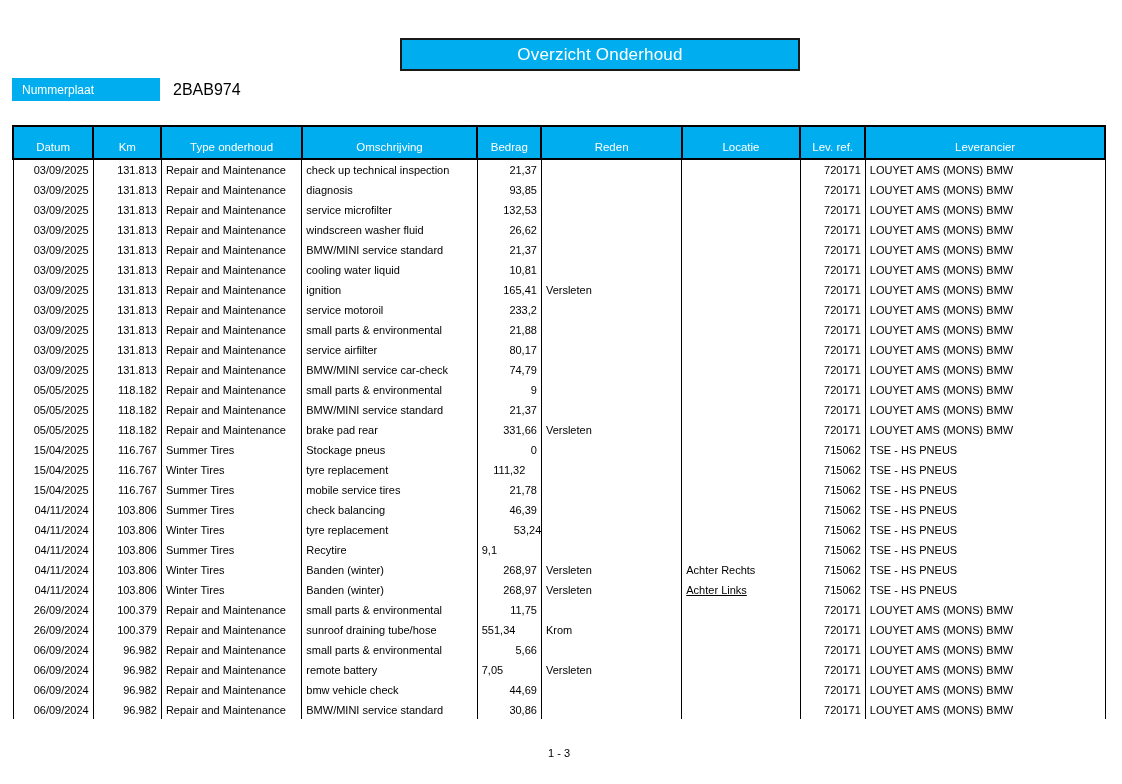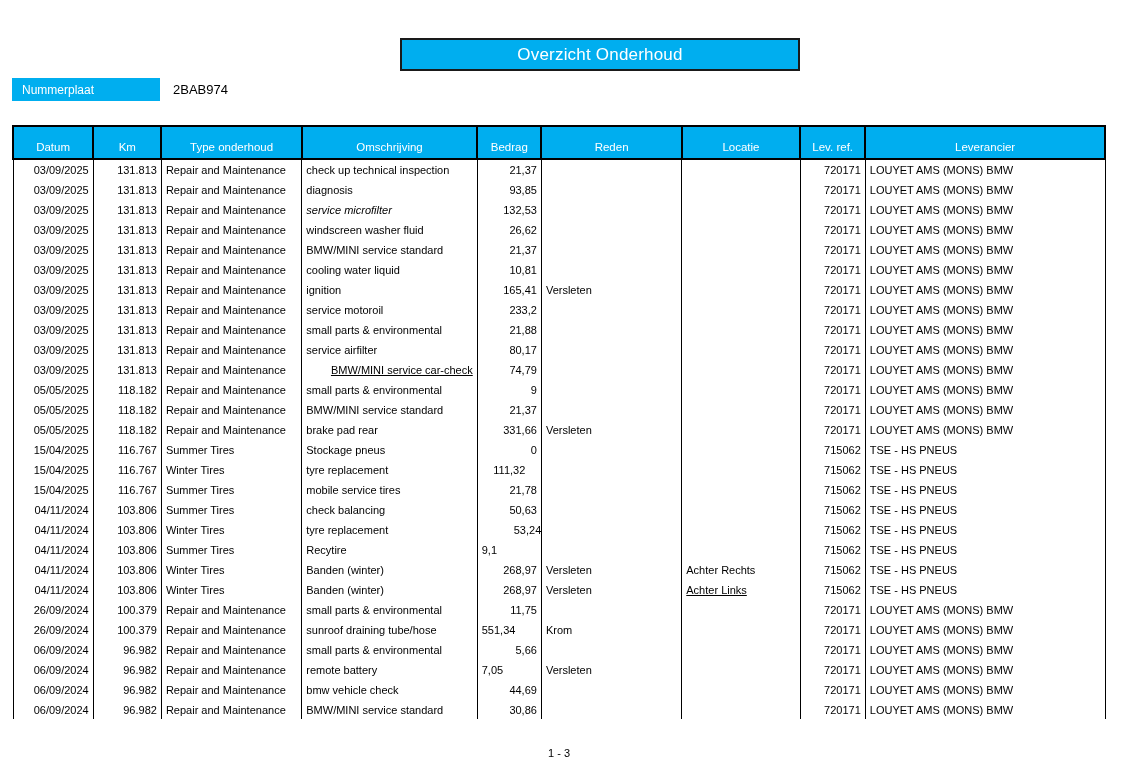--- a/index.html
+++ b/index.html
@@ -16,21 +16,21 @@
     display:flex; align-items:center; justify-content:center;
     color:#ffffff; font-size:17px; letter-spacing:0.2px;
   }
   .plate-label {
     position:absolute; left:12px; top:78px; width:148px; height:23px;
     background:var(--accent); color:#ffffff; font-size:12px;
     display:flex; align-items:center; padding-left:10px;
   }
   .plate-value {
     position:absolute; left:173px; top:78px; height:23px;
-    display:flex; align-items:center; font-size:13px; color:#000;
+    display:flex; align-items:center; font-size:16px; color:#000;
   }
   table.report {
     position:absolute; left:12px; top:125px; width:1094px;
     border-collapse:collapse; table-layout:fixed; font-size:11px;
   }
   table.report thead th {
     background:var(--accent); color:#ffffff;
     border:2px solid var(--line);
     height:33px; font-weight:normal; font-size:11.5px;
     vertical-align:bottom; padding:0 2px 5px 2px; text-align:center;
@@ -103,21 +103,21 @@
         <td style="text-align: right;">93,85</td>
         <td style="text-align: left;"></td>
         <td style="text-align: left;"></td>
         <td style="text-align: right;">720171</td>
         <td style="text-align: left;">LOUYET AMS (MONS) BMW</td>
       </tr>
       <tr>
         <td style="text-align: right;">03/09/2025</td>
         <td style="text-align: right;">131.813</td>
         <td style="text-align: left;">Repair and Maintenance</td>
-        <td style="text-align: left; font-style: italic;">service microfilter</td>
+        <td style="text-align: left;">service microfilter</td>
         <td style="text-align: right;">132,53</td>
         <td style="text-align: left;"></td>
         <td style="text-align: left;"></td>
         <td style="text-align: right;">720171</td>
         <td style="text-align: left;">LOUYET AMS (MONS) BMW</td>
       </tr>
       <tr>
         <td style="text-align: right;">03/09/2025</td>
         <td style="text-align: right;">131.813</td>
         <td style="text-align: left;">Repair and Maintenance</td>
@@ -191,21 +191,21 @@
         <td style="text-align: right;">80,17</td>
         <td style="text-align: left;"></td>
         <td style="text-align: left;"></td>
         <td style="text-align: right;">720171</td>
         <td style="text-align: left;">LOUYET AMS (MONS) BMW</td>
       </tr>
       <tr>
         <td style="text-align: right;">03/09/2025</td>
         <td style="text-align: right;">131.813</td>
         <td style="text-align: left;">Repair and Maintenance</td>
-        <td style="text-align: right; text-decoration: underline;">BMW/MINI service car-check</td>
+        <td style="text-align: left;">BMW/MINI service car-check</td>
         <td style="text-align: right;">74,79</td>
         <td style="text-align: left;"></td>
         <td style="text-align: left;"></td>
         <td style="text-align: right;">720171</td>
         <td style="text-align: left;">LOUYET AMS (MONS) BMW</td>
       </tr>
       <tr>
         <td style="text-align: right;">05/05/2025</td>
         <td style="text-align: right;">118.182</td>
         <td style="text-align: left;">Repair and Maintenance</td>
@@ -269,21 +269,21 @@
         <td style="text-align: left;"></td>
         <td style="text-align: left;"></td>
         <td style="text-align: right;">715062</td>
         <td style="text-align: left;">TSE - HS PNEUS</td>
       </tr>
       <tr>
         <td style="text-align: right;">04/11/2024</td>
         <td style="text-align: right;">103.806</td>
         <td style="text-align: left;">Summer Tires</td>
         <td style="text-align: left;">check balancing</td>
-        <td style="text-align: right;">50,63</td>
+        <td style="text-align: right;">46,39</td>
         <td style="text-align: left;"></td>
         <td style="text-align: left;"></td>
         <td style="text-align: right;">715062</td>
         <td style="text-align: left;">TSE - HS PNEUS</td>
       </tr>
       <tr>
         <td style="text-align: right;">04/11/2024</td>
         <td style="text-align: right;">103.806</td>
         <td style="text-align: left;">Winter Tires</td>
         <td style="text-align: left;">tyre replacement</td>

